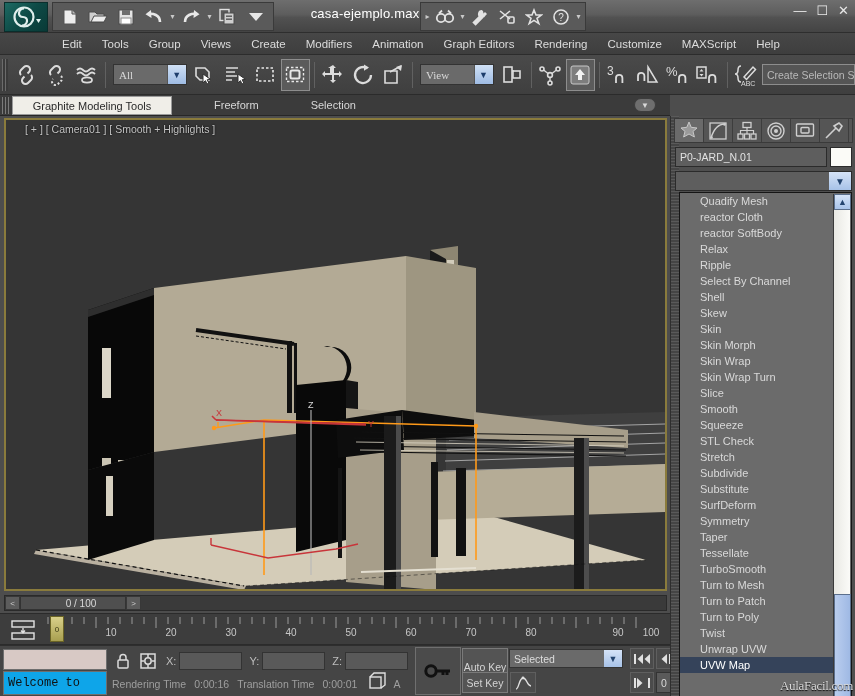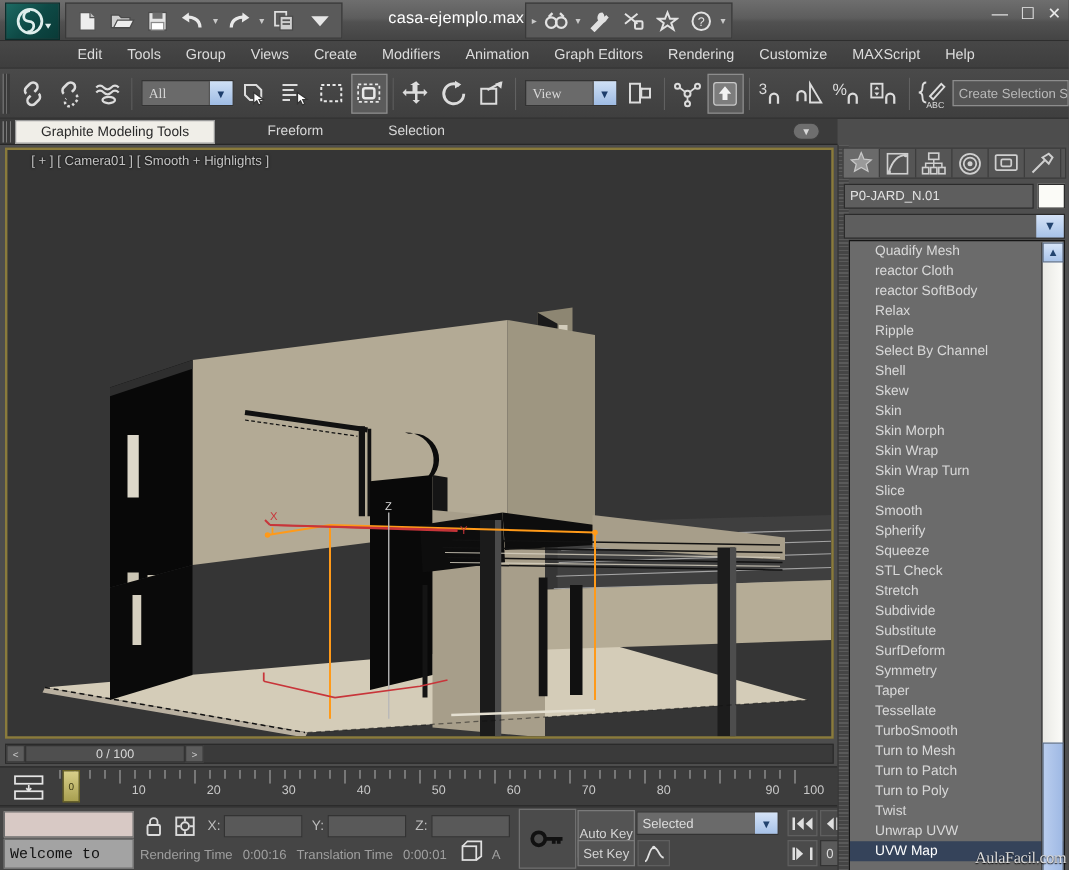--- a/index.html
+++ b/index.html
@@ -108,21 +108,21 @@
   .vpsvg{ position:absolute; left:0; top:0; }
 
   
   .vpscroll{
     position:absolute; left:4px; top:595px; width:663px; height:16px;
     background:#3a3a3a; border:1px solid #2a2a2a; display:flex; align-items:center;
   }
   .vsbtn{ width:15px;height:14px; background:#5c5c5c;border:1px solid #383838;
     color:#cfcfcf;font-size:8px;display:flex;align-items:center;justify-content:center;}
   .framebox{
-    width:128px;height:14px;background:#4f4f4f;border:1px solid #333;
+    width:106px;height:14px;background:#4f4f4f;border:1px solid #333;
     color:#d9d9d9;font-size:10px;display:flex;align-items:center;justify-content:center;padding-left:16px;
   }
   .trackbar{
     position:absolute; left:0; top:613px; width:670px; height:32px;
     background:#3d3d3d; border-top:1px solid #2b2b2b; border-bottom:1px solid #2b2b2b;
   }
   .tickarea{ position:absolute; left:42px; top:0; right:0; height:32px; }
   .slider{
     position:absolute; left:50px; top:2px; width:14px; height:26px;
     background:linear-gradient(to bottom,#d9d08a,#a89f50);
@@ -132,21 +132,21 @@
   .tnum{ position:absolute; top:13px; color:#c8c8c8; font-size:10px; transform:translateX(-50%);}
 
   
   .statusbar{
     position:absolute; left:0; top:645px; width:855px; height:51px;
     background:#454545; border-top:1px solid #2e2e2e;
   }
   .prompt1{ position:absolute; left:3px; top:3px; width:104px; height:21px;
     background:#d8c9c5; border:1px solid #6e6e6e; }
   .prompt2{ position:absolute; left:3px; top:25px; width:104px; height:24px;
-    background:#a3a3a3; border:1px solid #6e6e6e; color:#111;
+    background:#0ea5e9; border:1px solid #6e6e6e; color:#111;
     font-family:"Liberation Mono", monospace; font-size:12px;
     display:flex; align-items:center; padding-left:4px; }
   .coordrow{ position:absolute; left:112px; top:3px; height:23px; display:flex;
     align-items:center; gap:3px;}
   .ibtn{ width:22px;height:21px;display:flex;align-items:center;justify-content:center;}
   .clbl{ color:#bdbdbd; font-size:11px; margin-left:4px;}
   .cfield{ width:63px;height:18px;background:#595959;border:1px solid #333; }
   .rendrow{ position:absolute; left:112px; top:27px; height:22px;
     display:flex; align-items:center; }
   .rendrow .rt{ color:#9f9f9f; font-size:10.5px; margin-right:8px;}
@@ -785,21 +785,20 @@
           <div class="dlitem">Ripple</div>
           <div class="dlitem">Select By Channel</div>
           <div class="dlitem">Shell</div>
           <div class="dlitem">Skew</div>
           <div class="dlitem">Skin</div>
           <div class="dlitem">Skin Morph</div>
           <div class="dlitem">Skin Wrap</div>
           <div class="dlitem">Skin Wrap Turn</div>
           <div class="dlitem">Slice</div>
           <div class="dlitem">Smooth</div>
-          <div class="dlitem">Spherify</div>
           <div class="dlitem">Squeeze</div>
           <div class="dlitem">STL Check</div>
           <div class="dlitem">Stretch</div>
           <div class="dlitem">Subdivide</div>
           <div class="dlitem">Substitute</div>
           <div class="dlitem">SurfDeform</div>
           <div class="dlitem">Symmetry</div>
           <div class="dlitem">Taper</div>
           <div class="dlitem">Tessellate</div>
           <div class="dlitem">TurboSmooth</div>

